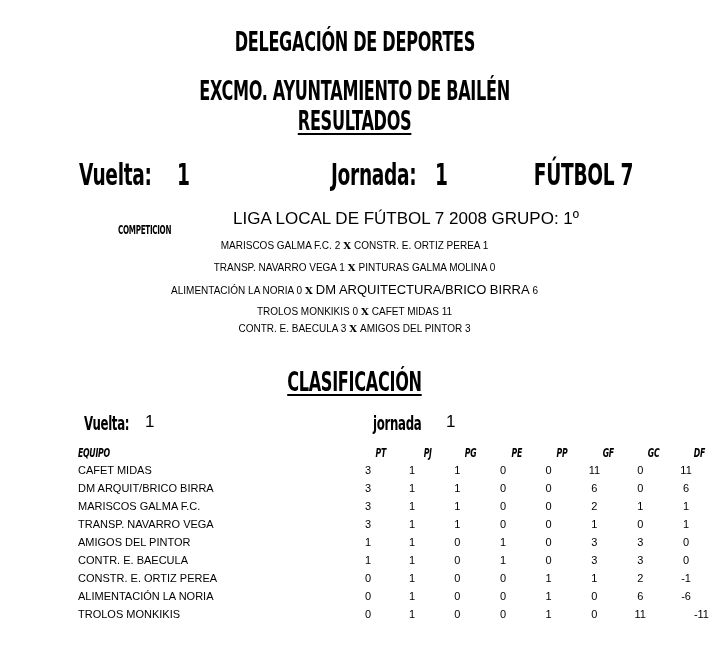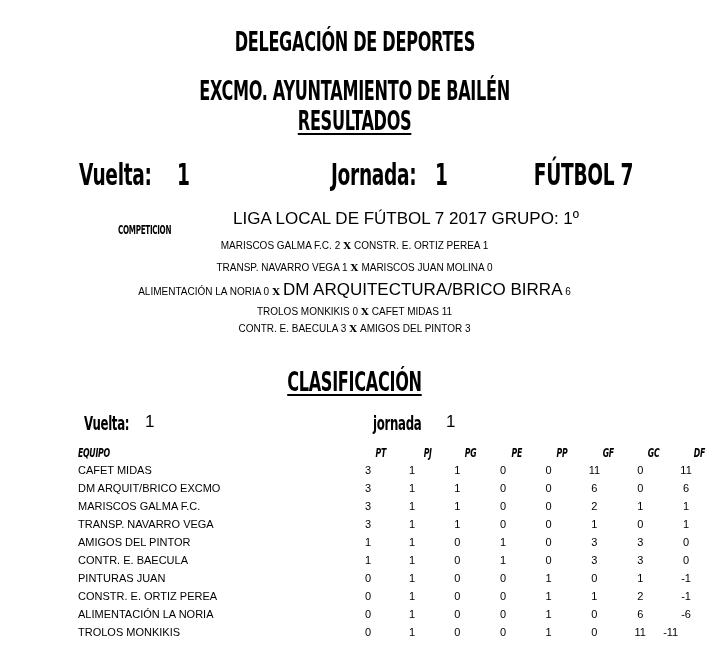--- a/index.html
+++ b/index.html
@@ -8,21 +8,21 @@
   .abs { position: absolute; }
   .center-line { position: absolute; left: 0; width: 709px; text-align: center; }
   .title { font-size: 26px; transform: scaleX(0.62); line-height: 30px; }
   .underline { text-decoration: underline; text-decoration-thickness: 2px; text-underline-offset: 3px; }
   .big { font-size: 30px; transform: scaleX(0.62); transform-origin: left center; line-height: 34px; }
   .bigR { font-size: 30px; transform: scaleX(0.62); transform-origin: right center; line-height: 34px; }
   .sans { font-family: "Liberation Sans", sans-serif; }
   .comp-label { font-size: 12px; transform: scaleX(0.6); transform-origin: left center; }
   .comp-val { font-size: 17px; }
   .match { font-size: 10px; line-height: 14px; }
-  .match .big-team { font-size: 17px; }
+  .match .big-team { font-size: 13px; }
   .xsep { font-family: "DejaVu Serif", serif; font-weight: bold; font-size: 10px; margin: 0 3px; }
   .sub { font-size: 19px; transform: scaleX(0.62); transform-origin: left center; line-height: 22px; }
   .subval { font-size: 17px; }
   .hdr { font-size: 13px; transform: scaleX(0.6); transform-origin: center; }
   .hdr-left { transform-origin: left center; }
   table.cls { position: absolute; left: 78px; top: 444px; border-collapse: collapse; }
   table.cls td, table.cls th { padding: 0; height: 18px; font-family: "Liberation Sans", sans-serif; font-size: 11px; font-weight: normal; }
   table.cls th { height: 17px; font-style: italic; }
   .col-team { width: 160px; text-align: left; }
   .col-num { width: 53px; text-align: right; padding-right: 0; }
@@ -52,30 +52,30 @@
 <div class="abs" style="left:435px; top:158px;">
   <span class="cond big">1</span>
 </div>
 <div class="abs" style="right:76px; top:158px; text-align:right;">
   <span class="cond bigR">FÚTBOL 7</span>
 </div>
 
 <div class="abs" style="left:118px; top:220px;">
   <span class="cond comp-label">COMPETICION</span>
 </div>
-<div class="abs sans comp-val" style="left:233px; top:209px;">LIGA LOCAL DE FÚTBOL 7 2017 GRUPO: 1º</div>
+<div class="abs sans comp-val" style="left:233px; top:209px;">LIGA LOCAL DE FÚTBOL 7 2008 GRUPO: 1º</div>
 
 <div class="center-line sans match" style="top:239px;">
   <span>MARISCOS GALMA F.C.</span>
   <span>2</span><span class="xsep">X</span><span>CONSTR. E. ORTIZ PEREA</span>
   <span>1</span>
 </div>
 <div class="center-line sans match" style="top:261px;">
   <span>TRANSP. NAVARRO VEGA</span>
-  <span>1</span><span class="xsep">X</span><span>MARISCOS JUAN MOLINA</span>
+  <span>1</span><span class="xsep">X</span><span>PINTURAS GALMA MOLINA</span>
   <span>0</span>
 </div>
 <div class="center-line sans match" style="top:283px;">
   <span>ALIMENTACIÓN LA NORIA</span>
   <span>0</span><span class="xsep">X</span><span class="big-team">DM ARQUITECTURA/BRICO BIRRA</span>
   <span>6</span>
 </div>
 <div class="center-line sans match" style="top:305px;">
   <span>TROLOS MONKIKIS</span>
   <span>0</span><span class="xsep">X</span><span>CAFET MIDAS</span>
@@ -120,21 +120,21 @@
         <td class="col-num" style="text-align: center; padding-left: 125px;">3</td>
         <td class="col-num" style="text-align: center;">1</td>
         <td class="col-num" style="text-align: center;">1</td>
         <td class="col-num" style="text-align: center;">0</td>
         <td class="col-num" style="text-align: center;">0</td>
         <td class="col-num" style="text-align: center;">11</td>
         <td class="col-num" style="text-align: center;">0</td>
         <td class="col-num" style="text-align: center;">11</td>
       </tr>
       <tr>
-        <td class="col-team">DM ARQUIT/BRICO EXCMO</td>
+        <td class="col-team">DM ARQUIT/BRICO BIRRA</td>
         <td class="col-num" style="text-align: center; padding-left: 125px;">3</td>
         <td class="col-num" style="text-align: center;">1</td>
         <td class="col-num" style="text-align: center;">1</td>
         <td class="col-num" style="text-align: center;">0</td>
         <td class="col-num" style="text-align: center;">0</td>
         <td class="col-num" style="text-align: center;">6</td>
         <td class="col-num" style="text-align: center;">0</td>
         <td class="col-num" style="text-align: center;">6</td>
       </tr>
       <tr>
@@ -175,31 +175,20 @@
         <td class="col-num" style="text-align: center; padding-left: 125px;">1</td>
         <td class="col-num" style="text-align: center;">1</td>
         <td class="col-num" style="text-align: center;">0</td>
         <td class="col-num" style="text-align: center;">1</td>
         <td class="col-num" style="text-align: center;">0</td>
         <td class="col-num" style="text-align: center;">3</td>
         <td class="col-num" style="text-align: center;">3</td>
         <td class="col-num" style="text-align: center;">0</td>
       </tr>
       <tr>
-        <td class="col-team">PINTURAS JUAN</td>
-        <td class="col-num" style="text-align: center; padding-left: 125px;">0</td>
-        <td class="col-num" style="text-align: center;">1</td>
-        <td class="col-num" style="text-align: center;">0</td>
-        <td class="col-num" style="text-align: center;">0</td>
-        <td class="col-num" style="text-align: center;">1</td>
-        <td class="col-num" style="text-align: center;">0</td>
-        <td class="col-num" style="text-align: center;">1</td>
-        <td class="col-num" style="text-align: center;">-1</td>
-      </tr>
-      <tr>
         <td class="col-team">CONSTR. E. ORTIZ PEREA</td>
         <td class="col-num" style="text-align: center; padding-left: 125px;">0</td>
         <td class="col-num" style="text-align: center;">1</td>
         <td class="col-num" style="text-align: center;">0</td>
         <td class="col-num" style="text-align: center;">0</td>
         <td class="col-num" style="text-align: center;">1</td>
         <td class="col-num" style="text-align: center;">1</td>
         <td class="col-num" style="text-align: center;">2</td>
         <td class="col-num" style="text-align: center;">-1</td>
       </tr>
@@ -216,16 +205,16 @@
       </tr>
       <tr>
         <td class="col-team">TROLOS MONKIKIS</td>
         <td class="col-num" style="text-align: center; padding-left: 125px;">0</td>
         <td class="col-num" style="text-align: center;">1</td>
         <td class="col-num" style="text-align: center;">0</td>
         <td class="col-num" style="text-align: center;">0</td>
         <td class="col-num" style="text-align: center;">1</td>
         <td class="col-num" style="text-align: center;">0</td>
         <td class="col-num" style="text-align: center;">11</td>
-        <td class="col-num" style="text-align: left; margin-top: 48px;">-11</td>
+        <td class="col-num" style="text-align: right; margin-top: 48px;">-11</td>
       </tr>
     </tbody>
 </table>
 
 </body></html>

